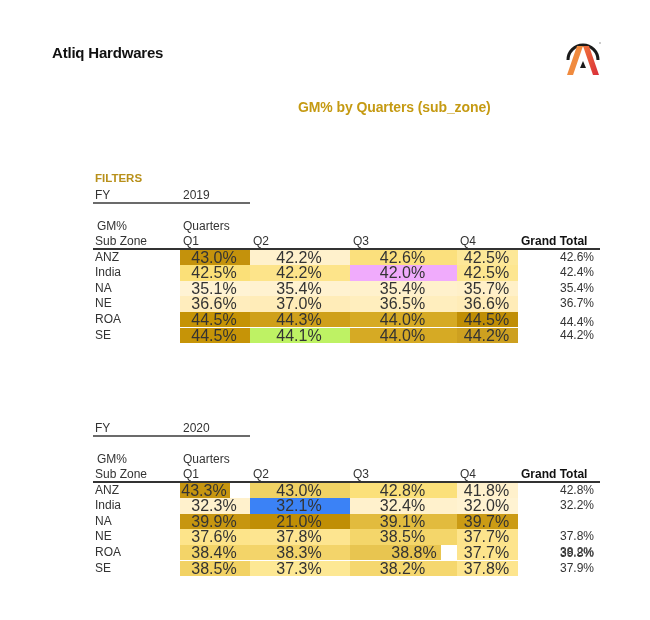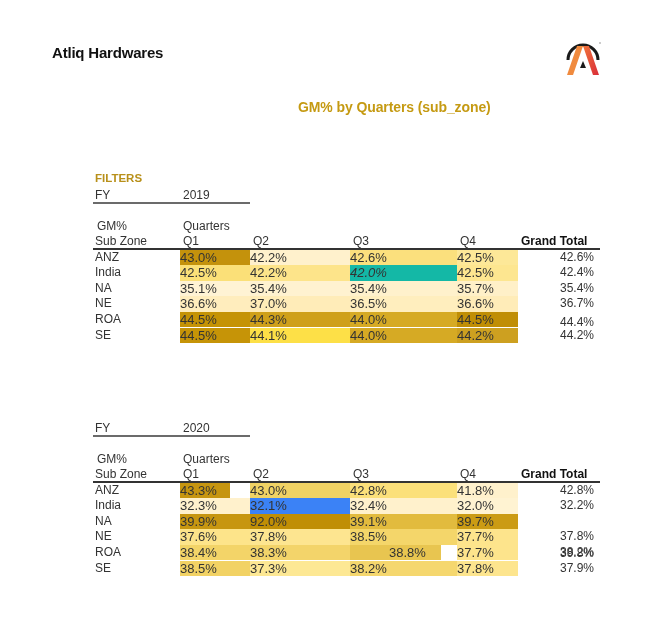--- a/index.html
+++ b/index.html
@@ -7,21 +7,21 @@
          font-family:"Liberation Sans", "DejaVu Sans", sans-serif; color:#333; }
   .abs { position:absolute; }
   .company { left:52px; top:44px; font-size:15px; font-weight:bold; color:#111; letter-spacing:-0.2px; }
   .logo { left:562px; top:38px; width:42px; height:42px; }
   .title { left:298px; top:99px; font-size:14px; font-weight:bold; color:#c59a12; letter-spacing:-0.1px; }
   .filters-label { left:95px; top:172px; font-size:11.5px; font-weight:bold; color:#b8901a; }
   .txt { font-size:12px; color:#333; white-space:nowrap; }
   .rule-filter { height:2px; background:#6b6b6b; }
   .rule-head { height:2px; background:#333; }
   .gt-head { font-weight:bold; color:#111; }
-  .cell { position:absolute; height:15.6px; font-size:13px; line-height:15.6px; text-align:left;
+  .cell { position:absolute; height:15.6px; font-size:16px; line-height:15.6px; text-align:center;
           box-sizing:border-box; padding-right:2px; color:#333; }
   .rowlabel { position:absolute; font-size:12px; line-height:15.6px; color:#333; }
   .gt { position:absolute; font-size:12px; line-height:15.6px; text-align:right; width:80px; color:#333; }
 </style>
 </head>
 <body>
 
 <div class="abs company">Atliq Hardwares</div>
 <div class="abs logo">
   <svg width="42" height="42" viewBox="0 0 42 42">
@@ -63,21 +63,21 @@
         <div class="cell" style="left: 180px; width: 70px; top: 249.5px; background: rgb(196, 146, 12);">43.0%</div>
         <div class="cell" style="left: 250px; width: 100px; top: 249.5px; background: rgb(255, 241, 204);">42.2%</div>
         <div class="cell" style="left: 350px; width: 107px; top: 249.5px; background: rgb(251, 224, 125);">42.6%</div>
         <div class="cell" style="left: 457px; width: 61px; top: 249.5px; background: rgb(253, 232, 152);">42.5%</div>
         <div class="gt" style="left: 514px; top: 249.5px;">42.6%</div>
       </div>
       <div>
         <div class="rowlabel" style="left: 95px; top: 265.1px;">India</div>
         <div class="cell" style="left: 180px; width: 70px; top: 265.1px; background: rgb(251, 224, 120);">42.5%</div>
         <div class="cell" style="left: 250px; width: 100px; top: 265.1px; background: rgb(253, 228, 138);">42.2%</div>
-        <div class="cell" style="left: 350px; width: 107px; top: 265.1px; background: #14b8a6; font-style: italic;">42.0%</div>
+        <div class="cell" style="left: 350px; width: 107px; top: 265.1px; background: #f0abfc;">42.0%</div>
         <div class="cell" style="left: 457px; width: 61px; top: 265.1px; background: rgb(253, 230, 144);">42.5%</div>
         <div class="gt" style="left: 514px; top: 265.1px;">42.4%</div>
       </div>
       <div>
         <div class="rowlabel" style="left: 95px; top: 280.7px;">NA</div>
         <div class="cell" style="left: 180px; width: 70px; top: 280.7px; background: rgb(255, 243, 212);">35.1%</div>
         <div class="cell" style="left: 250px; width: 100px; top: 280.7px; background: rgb(255, 242, 208);">35.4%</div>
         <div class="cell" style="left: 350px; width: 107px; top: 280.7px; background: rgb(255, 241, 204);">35.4%</div>
         <div class="cell" style="left: 457px; width: 61px; top: 280.7px; background: rgb(255, 240, 200);">35.7%</div>
         <div class="gt" style="left: 514px; top: 280.7px;">35.4%</div>
@@ -94,21 +94,21 @@
         <div class="rowlabel" style="left: 95px; top: 311.9px;">ROA</div>
         <div class="cell" style="left: 180px; width: 70px; top: 311.9px; background: rgb(197, 147, 5);">44.5%</div>
         <div class="cell" style="left: 250px; width: 100px; top: 311.9px; background: rgb(207, 160, 26);">44.3%</div>
         <div class="cell" style="left: 350px; width: 107px; top: 311.9px; background: rgb(214, 170, 36);">44.0%</div>
         <div class="cell" style="left: 457px; width: 61px; top: 311.9px; background: rgb(192, 142, 5);">44.5%</div>
         <div class="gt" style="left: 514px; top: 315px;">44.4%</div>
       </div>
       <div>
         <div class="rowlabel" style="left: 95px; top: 327.5px;">SE</div>
         <div class="cell" style="left: 180px; width: 70px; top: 327.5px; background: rgb(198, 148, 7);">44.5%</div>
-        <div class="cell" style="left: 250px; width: 100px; top: 327.5px; background: #fde047;">44.1%</div>
+        <div class="cell" style="left: 250px; width: 100px; top: 327.5px; background: #bef264;">44.1%</div>
         <div class="cell" style="left: 350px; width: 107px; top: 327.5px; background: rgb(214, 170, 36);">44.0%</div>
         <div class="cell" style="left: 457px; width: 61px; top: 327.5px; background: rgb(205, 160, 32);">44.2%</div>
         <div class="gt" style="left: 514px; top: 327.5px;">44.2%</div>
       </div>
     </div>
 </div>
 
 <div>
   <div class="abs txt" style="left:95px;top:421px;">FY</div>
   <div class="abs txt" style="left:183px;top:421px;">2020</div>
@@ -137,21 +137,21 @@
         <div class="rowlabel" style="left: 95px; top: 498.1px;">India</div>
         <div class="cell" style="left: 180px; width: 70px; top: 498.1px; background: rgb(255, 241, 204);">32.3%</div>
         <div class="cell" style="left: 250px; width: 100px; top: 498.1px; background: #3b82f6;">32.1%</div>
         <div class="cell" style="left: 350px; width: 107px; top: 498.1px; background: rgb(255, 241, 204);">32.4%</div>
         <div class="cell" style="left: 457px; width: 61px; top: 498.1px; background: rgb(255, 243, 210);">32.0%</div>
         <div class="gt" style="left: 514px; top: 498.1px;">32.2%</div>
       </div>
       <div>
         <div class="rowlabel" style="left: 95px; top: 513.7px;">NA</div>
         <div class="cell" style="left: 180px; width: 70px; top: 513.7px; background: rgb(199, 150, 16);">39.9%</div>
-        <div class="cell" style="left: 250px; width: 100px; top: 513.7px; background: rgb(192, 142, 5);">92.0%</div>
+        <div class="cell" style="left: 250px; width: 100px; top: 513.7px; background: rgb(192, 142, 5);">21.0%</div>
         <div class="cell" style="left: 350px; width: 107px; top: 513.7px; background: rgb(226, 187, 62);">39.1%</div>
         <div class="cell" style="left: 457px; width: 61px; top: 513.7px; background: rgb(203, 155, 20);">39.7%</div>
         <div class="gt" style="left: 514px; top: 513.7px; margin-top: 32px;">39.8%</div>
       </div>
       <div>
         <div class="rowlabel" style="left: 95px; top: 529.3px;">NE</div>
         <div class="cell" style="left: 180px; width: 70px; top: 529.3px; background: rgb(253, 228, 138);">37.6%</div>
         <div class="cell" style="left: 250px; width: 100px; top: 529.3px; background: rgb(253, 229, 144);">37.8%</div>
         <div class="cell" style="left: 350px; width: 107px; top: 529.3px; background: rgb(244, 214, 106);">38.5%</div>
         <div class="cell" style="left: 457px; width: 61px; top: 529.3px; background: rgb(253, 228, 140);">37.7%</div>

